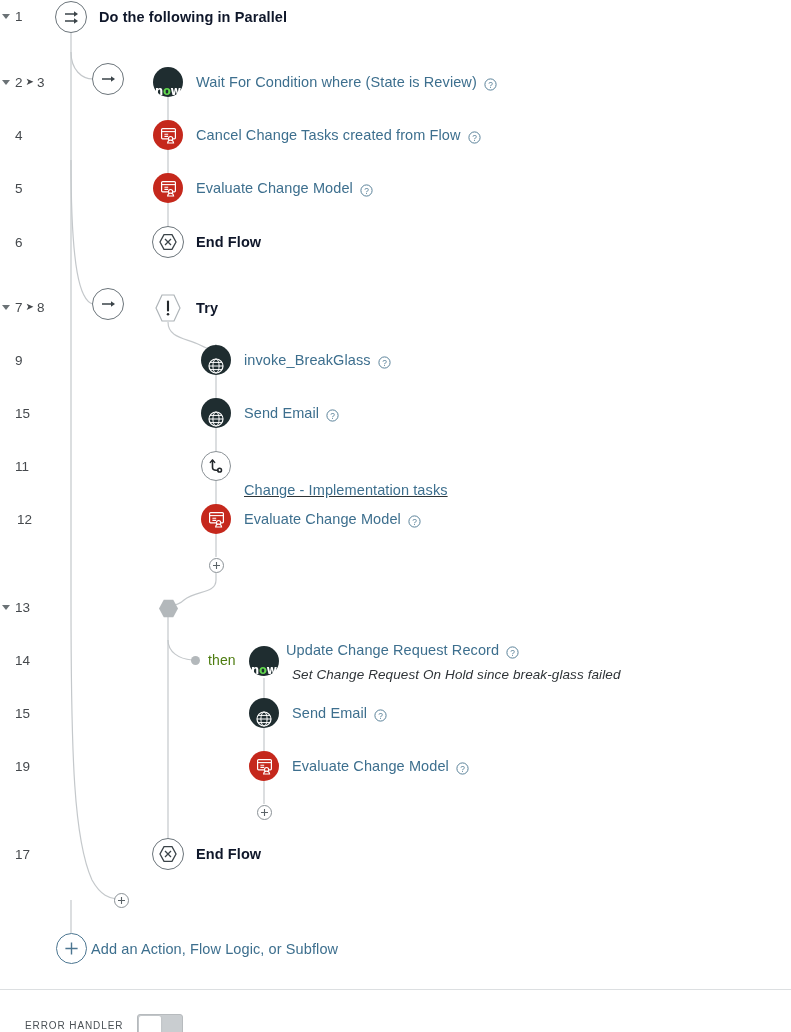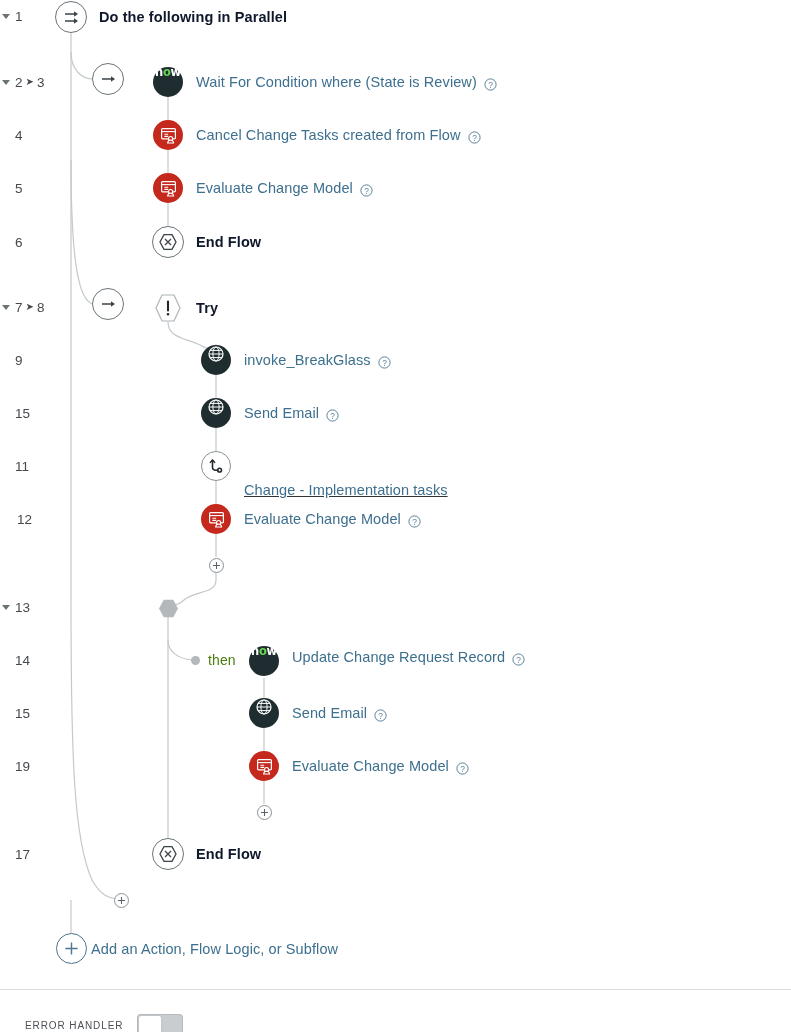--- a/index.html
+++ b/index.html
@@ -69,21 +69,21 @@
     border-radius: 50%;
     border: 1.3px solid #6c757b;
     background: #ffffff;
     display: flex; align-items: center; justify-content: center;
   }
 
   .circ-dark {
     width: 30px; height: 30px;
     border-radius: 50%;
     background: #1f2d30;
-    display: flex; align-items: flex-start; justify-content: center;
+    display: flex; align-items: flex-end; justify-content: center;
   }
   .circ-red {
     width: 30px; height: 30px;
     border-radius: 50%;
     background: #c5281c;
     display: flex; align-items: center; justify-content: center;
   }
   .circ-plain {
     width: 30px; height: 30px;
     border-radius: 50%;
@@ -551,29 +551,30 @@
   </div>
 
   <div class="smalldot" style="left:191px; top:656px;"></div>
   <div class="lbl-then" style="left:208px; top:652px;">then</div>
 
   <div class="node" style="left:249px; top:646px;">
     <span class="circ-dark">
       <span class="nowlogo">n<span class="g">o</span>w</span>
     </span>
   </div>
-  <div class="lbl" style="left:292px; top:642px;margin-top:7px;">
+  <div class="lbl" style="left:286px; top:642px;">
     <span class="lbl-link">Update Change Request Record</span>
     <span class="help">
       <svg width="13" height="13" viewBox="0 0 13 13">
         <circle cx="6.5" cy="6.5" r="5.6" fill="none" stroke="#5a8299" stroke-width="1"></circle>
         <text x="6.5" y="9.6" font-size="8.4" font-family="Liberation Sans, sans-serif" fill="#5a8299" text-anchor="middle">?</text>
       </svg>
     </span>
   </div>
+  <div class="lbl-sub" style="left:292px; top:667px;">Set Change Request On Hold since break-glass failed</div>
 
   <div class="node" style="left:249px; top:698px;">
     <span class="circ-dark">
       <svg width="18" height="18" viewBox="0 0 18 18">
         <circle cx="9" cy="9" r="7" fill="none" stroke="#fff" stroke-width="1.2"></circle>
         <ellipse cx="9" cy="9" rx="3.1" ry="7" fill="none" stroke="#fff" stroke-width="1"></ellipse>
         <path d="M2,9 L16,9 M3.1,5.4 L14.9,5.4 M3.1,12.6 L14.9,12.6" stroke="#fff" stroke-width="1"></path>
       </svg>
     </span>
   </div>

